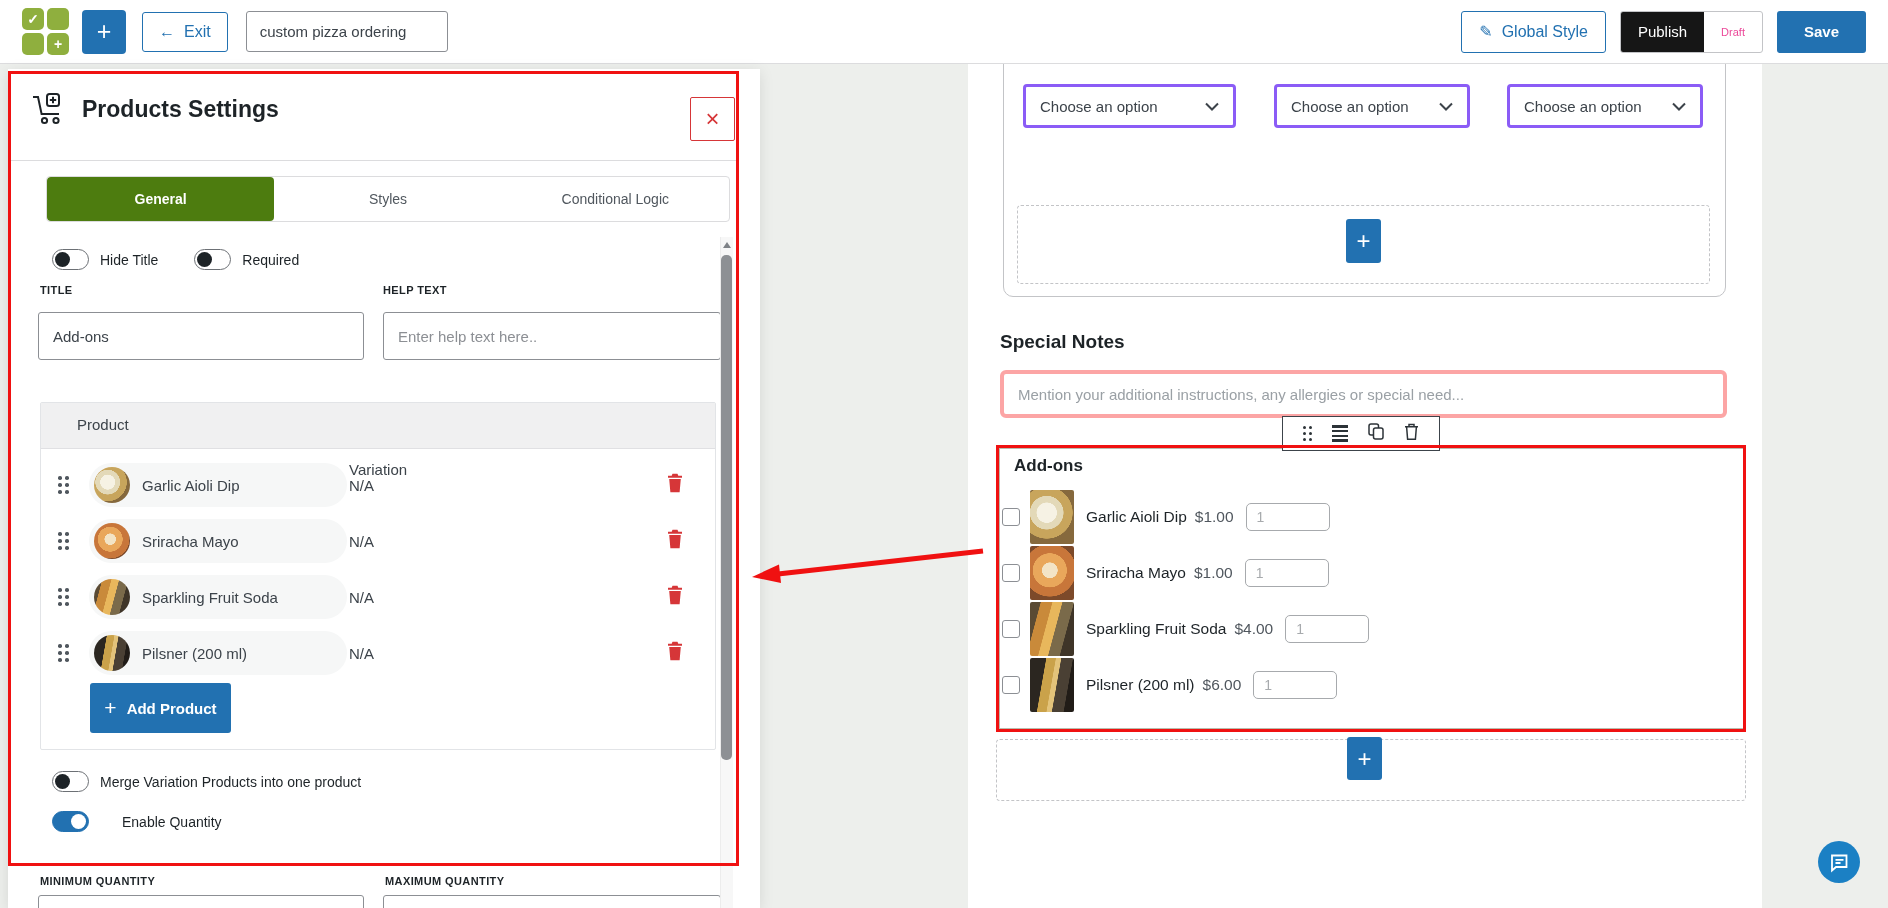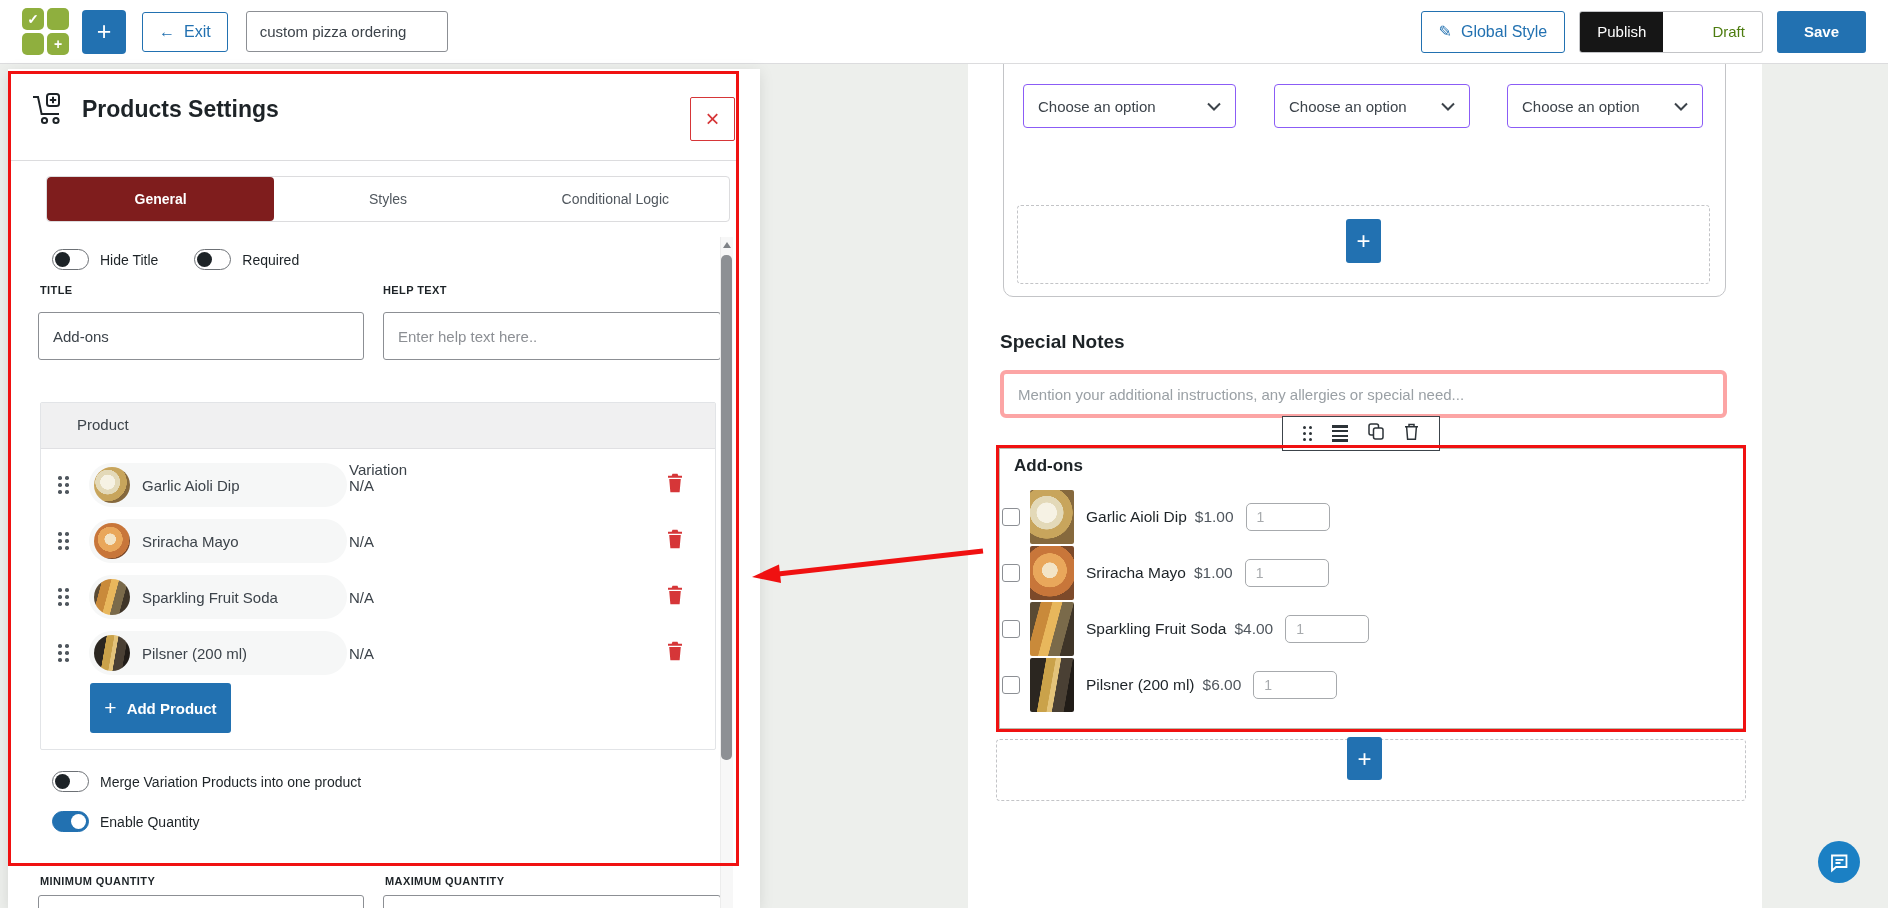--- a/index.html
+++ b/index.html
@@ -4,21 +4,21 @@
 <style>
   html,body{margin:0;padding:0;background:#dcdedc;}
   *{box-sizing:border-box;}
   .app{position:relative;width:1888px;height:908px;background:#edefec;overflow:hidden;
        font-family:"Liberation Sans",sans-serif;color:#1d2327;}
 
   
   .canvas{position:absolute;left:968px;top:0;width:794px;height:908px;background:#fff;z-index:1;}
   .form-panel{position:absolute;left:35px;top:38px;width:723px;height:259px;
               border:1px solid #c3c4c7;border-radius:10px;background:#fff;z-index:2;}
-  .dropdown{position:absolute;top:84px;height:44px;border:1px solid #8b5cf6;border-radius:4px;
+  .dropdown{position:absolute;top:84px;height:44px;border:3px solid #8b5cf6;border-radius:4px;
             background:#fff;display:flex;align-items:center;justify-content:space-between;
             padding:0 14px;font-size:15px;color:#3c434a;z-index:3;cursor:pointer;}
   .dd1{left:55px;width:213px;} .dd2{left:306px;width:196px;} .dd3{left:539px;width:196px;}
   .dashed{position:absolute;border:1px dashed #c3c4c7;border-radius:4px;background:#fff;z-index:3;}
   .dashed1{left:49px;top:205px;width:693px;height:79px;}
   .dashed2{left:28px;top:739px;width:750px;height:62px;}
   .blue-plus{position:absolute;background:#2271b1;border:none;border-radius:3px;color:#fff;
              font-size:24px;line-height:1;display:flex;align-items:center;justify-content:center;
              cursor:pointer;z-index:4;}
   .plus1{left:378px;top:219px;width:35px;height:44px;}
@@ -55,39 +55,39 @@
            font-size:25px;margin-left:12px;cursor:pointer;display:flex;align-items:center;justify-content:center;}
   .exit-btn{margin-left:16px;height:40px;padding:0 16px;border:1px solid #2271b1;border-radius:3px;
             background:#fff;color:#2271b1;font-size:16px;display:flex;align-items:center;gap:9px;cursor:pointer;}
   .name-input{margin-left:18px;height:41px;width:202px;border:1px solid #8c8f94;border-radius:3px;
               padding:0 13px;font-size:15px;color:#3c434a;}
   .tb-right{margin-left:auto;display:flex;align-items:center;gap:14px;}
   .global-style{height:42px;padding:0 17px;border:1px solid #2271b1;border-radius:3px;background:#fff;
                 color:#2271b1;font-size:16px;display:flex;align-items:center;gap:9px;cursor:pointer;}
   .seg{display:flex;height:42px;border:1px solid #c3c4c7;border-radius:3px;background:#fff;overflow:hidden;}
   .seg-pub{background:#161616;color:#fff;padding:0 17px;display:flex;align-items:center;font-size:15px;cursor:pointer;}
-  .seg-dra{color:#4d7c0f;padding:0 17px;display:flex;align-items:center;font-size:15px;cursor:pointer;margin-left:32px;}
+  .seg-dra{color:#ec4899;padding:0 17px;display:flex;align-items:center;font-size:11px;cursor:pointer;}
   .save-btn{height:42px;padding:0 27px;background:#2271b1;border:none;border-radius:3px;color:#fff;
             font-size:15px;cursor:pointer;font-weight:bold;}
 
   
   .modal{position:absolute;left:8px;top:69px;width:752px;height:839px;background:#fff;z-index:20;
          box-shadow:0 3px 14px rgba(0,0,0,.10);}
   .red-frame{position:absolute;left:8px;top:71px;width:731px;height:795px;border:3px solid #f01111;
              z-index:30;pointer-events:none;}
   .m-header{position:absolute;left:24px;top:24px;display:flex;align-items:center;gap:14px;}
   .m-title{font-size:23px;font-weight:700;color:#1d2327;}
   .m-close{position:absolute;left:682px;top:28px;width:45px;height:44px;background:#fff;
            border:1px solid #d63638;border-radius:2px;color:#d63638;font-size:24px;line-height:1;
            display:flex;align-items:center;justify-content:center;cursor:pointer;}
   .m-div{position:absolute;left:0;top:91px;width:731px;border-top:1px solid #dcdcde;}
   .tabs{position:absolute;left:38px;top:107px;width:684px;height:46px;border:1px solid #dcdcde;
         border-radius:4px;display:flex;overflow:hidden;}
   .tab{flex:1;display:flex;align-items:center;justify-content:center;font-size:14px;color:#50575e;cursor:pointer;}
-  .tab.active{background:#7f1d1d;color:#fff;border-radius:4px;font-weight:600;}
+  .tab.active{background:#4d7c0f;color:#fff;border-radius:4px;font-weight:600;}
   .tg-row{position:absolute;display:flex;align-items:center;padding-left:24px;}
   .toggle{width:37px;height:21px;border:1px solid #6c7075;border-radius:11px;background:#fff;
           position:relative;cursor:pointer;flex:none;}
   .toggle .knob{position:absolute;top:2px;left:2px;width:15px;height:15px;border-radius:50%;background:#1d2327;}
   .toggle.on{background:#2271b1;border-color:#2271b1;}
   .toggle.on .knob{left:auto;right:2px;background:#fff;}
   .tg-label{font-size:14px;color:#1d2327;margin-left:11px;}
   .f-label{position:absolute;font-size:11px;font-weight:700;letter-spacing:.4px;color:#1d2327;}
   .inp{position:absolute;height:48px;border:1px solid #8c8f94;border-radius:3px;padding:0 14px;
        font-size:15px;color:#3c434a;background:#fff;}
@@ -390,21 +390,21 @@
         <span>Add Product</span>
       </button>
     </div>
 
     <div class="tg-row" style="left:20px;top:702px;">
       <span class="toggle">
           <span class="knob"></span>
         </span>
       <span class="tg-label">Merge Variation Products into one product</span>
     </div>
-    <div class="tg-row" style="left:20px;top:742px;">
+    <div class="tg-row" style="left:20px;top:742px;gap:22px;">
       <span class="toggle on">
           <span class="knob"></span>
         </span>
       <span class="tg-label">Enable Quantity</span>
     </div>
 
     <span class="f-label" style="left:32px;top:806px;">MINIMUM QUANTITY</span>
     <span class="f-label" style="left:377px;top:806px;">MAXIMUM QUANTITY</span>
     <div class="cut-inp" style="left:30px;width:326px;">1</div>
     <div class="cut-inp" style="left:375px;width:338px;">100</div>

